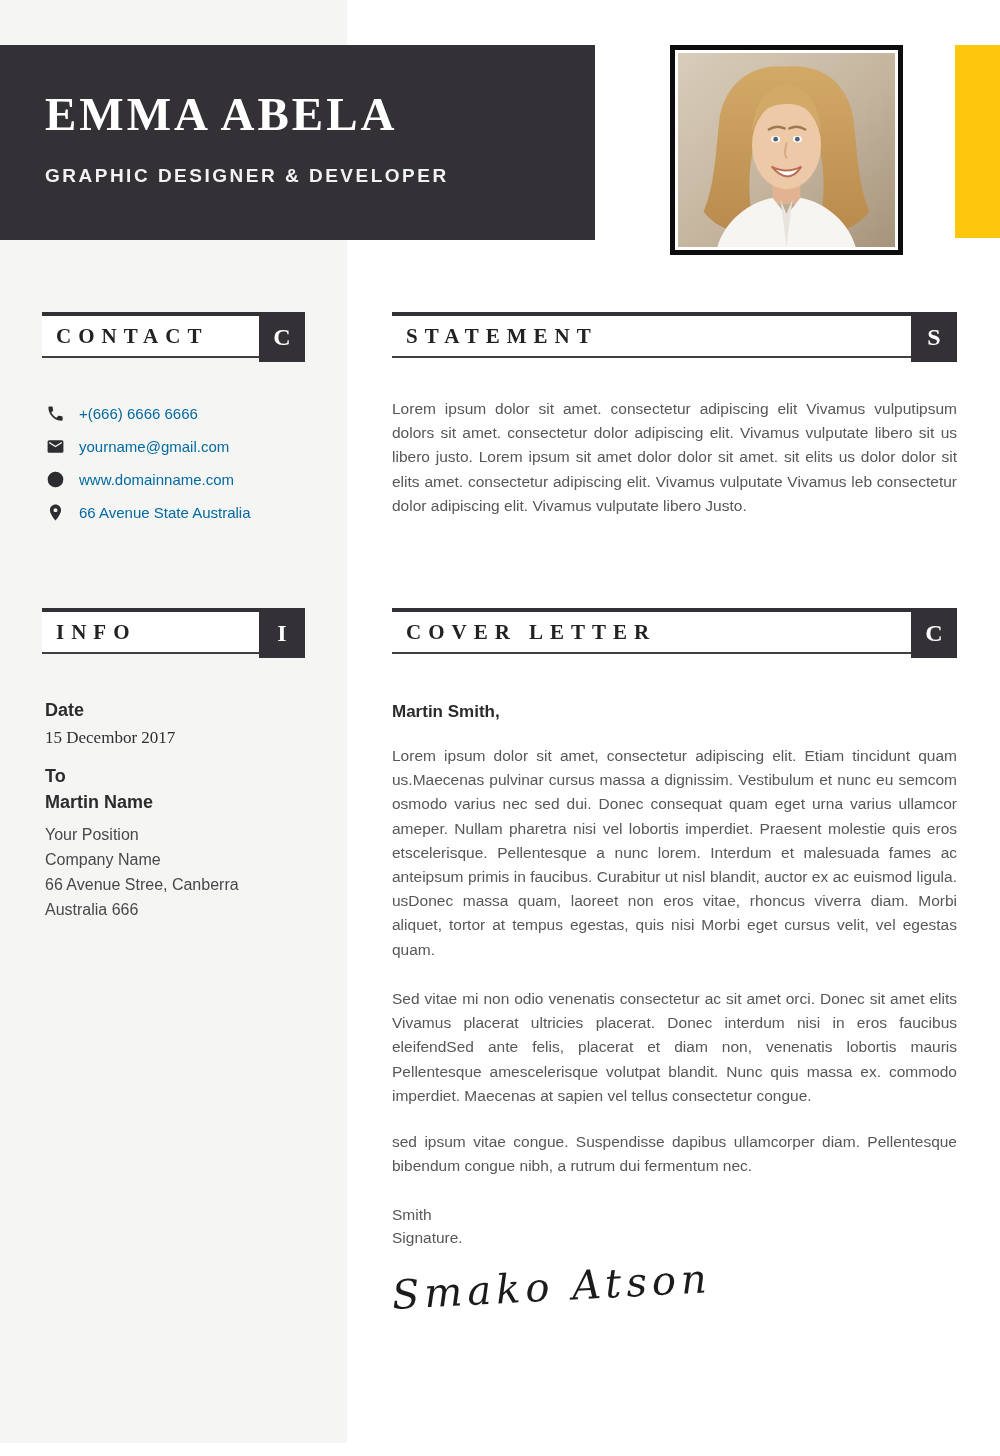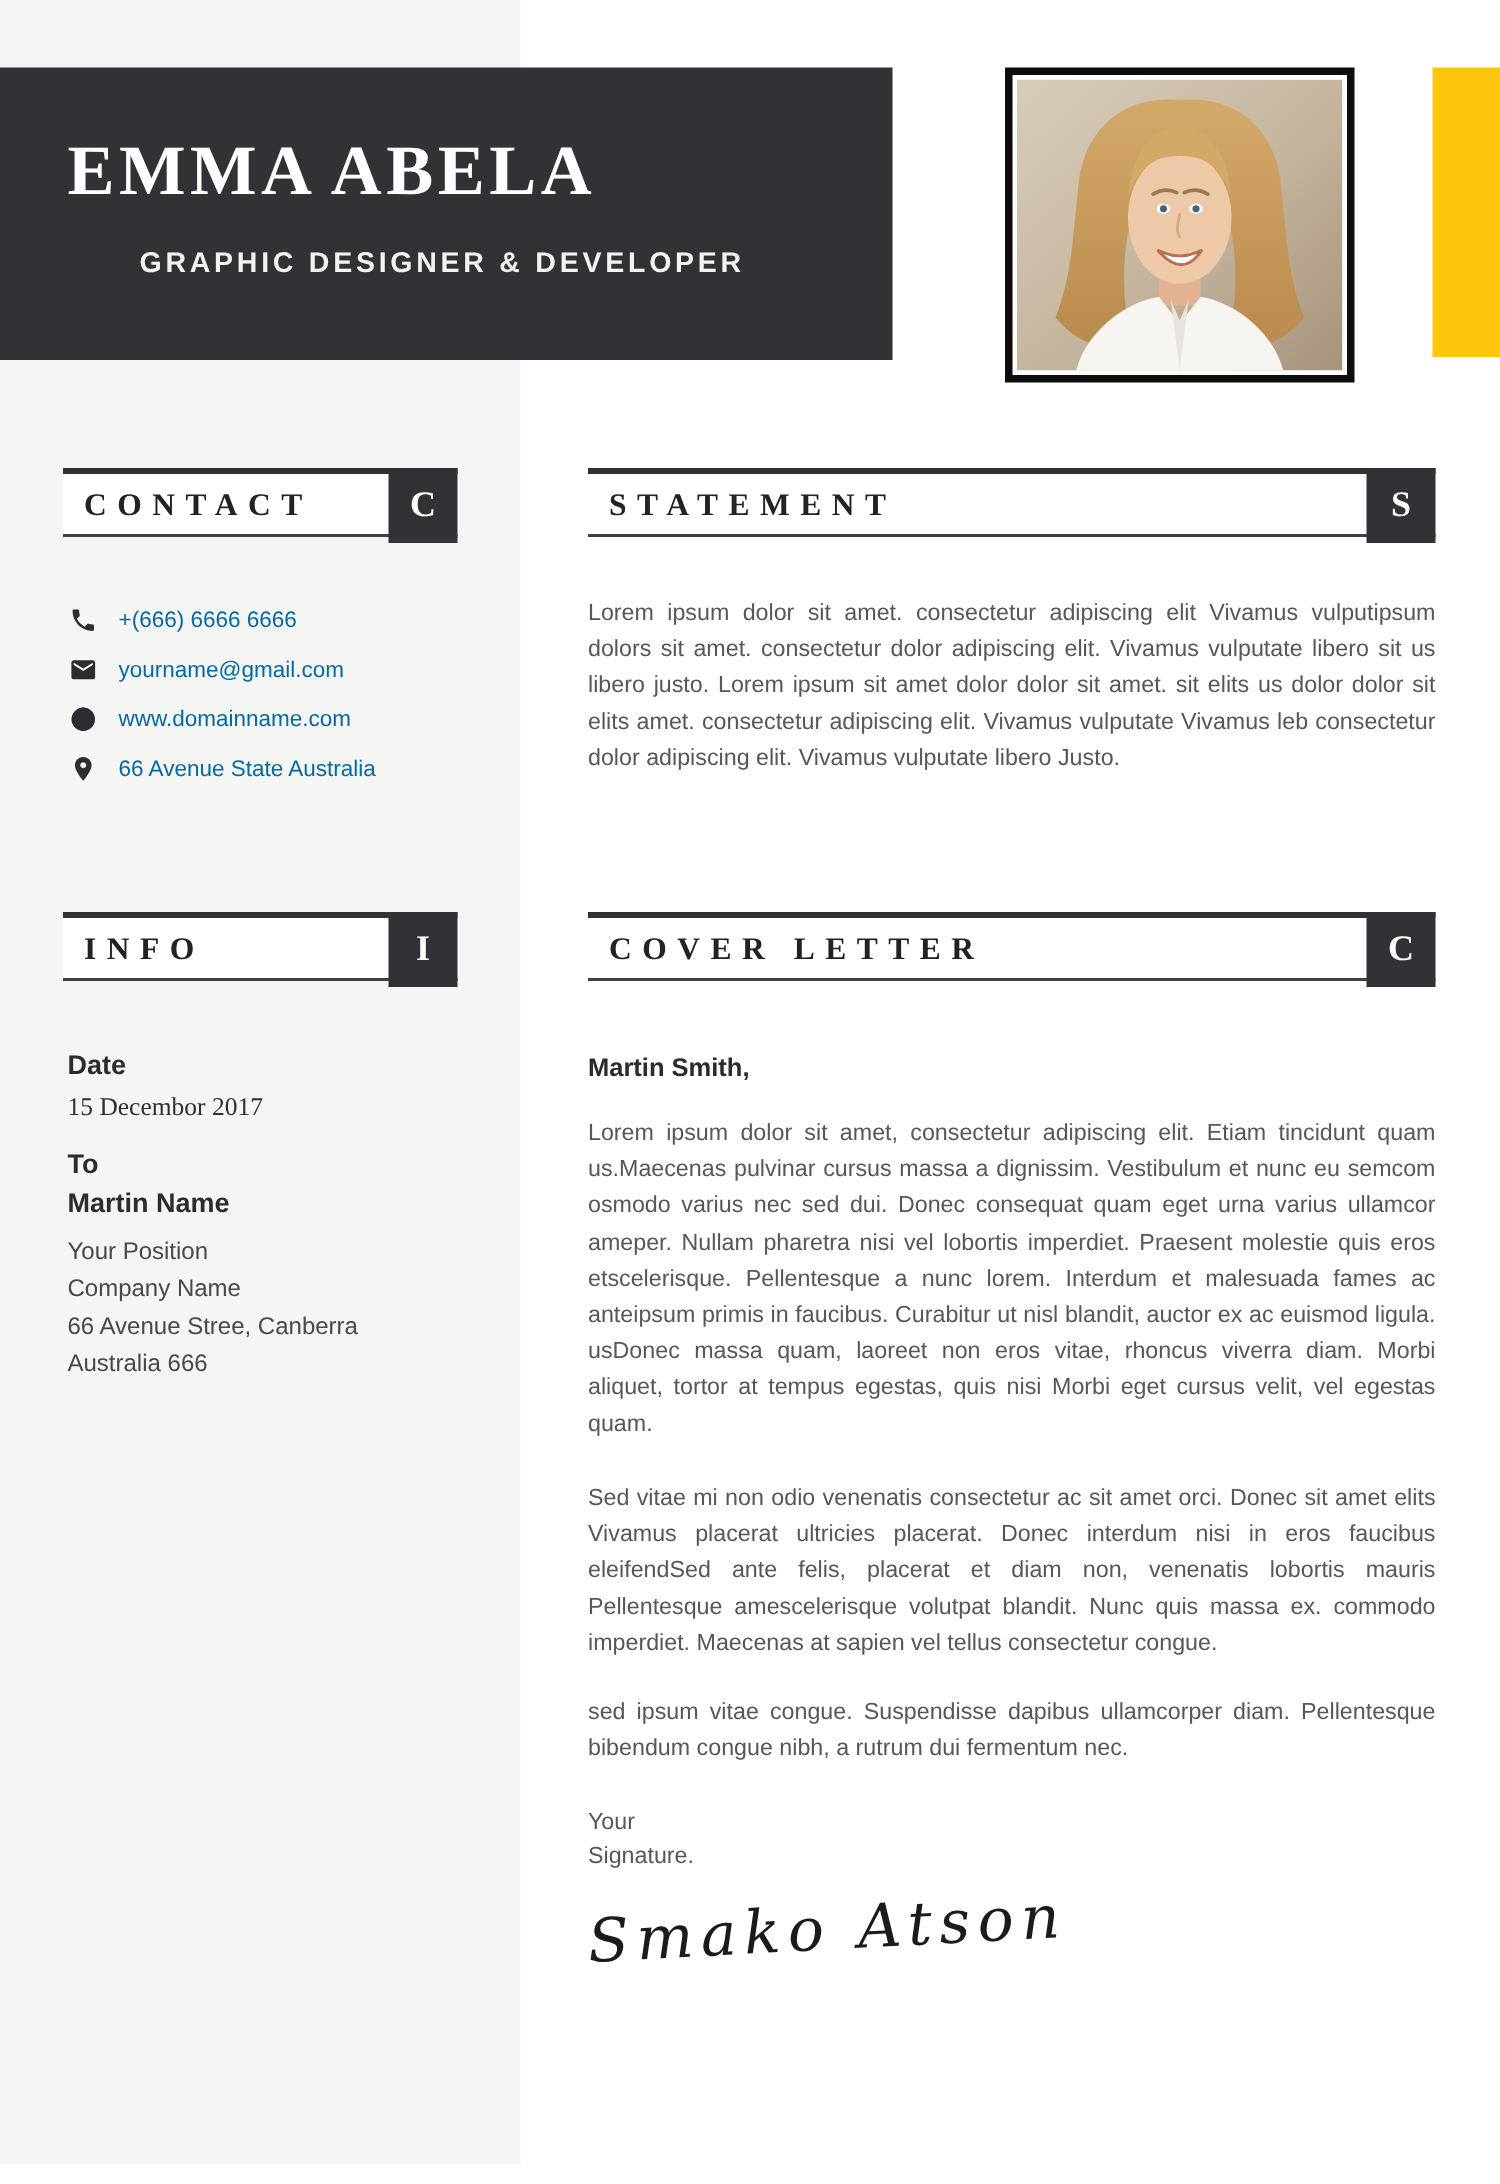--- a/index.html
+++ b/index.html
@@ -18,21 +18,20 @@
   }
   .header-name {
     position:absolute; left:45px; top:42px;
     font-family:"Liberation Serif", serif; font-weight:700;
     font-size:47px; letter-spacing:3px; color:#ffffff; white-space:nowrap;
   }
   .header-title {
     position:absolute; left:45px; top:120px;
     font-size:19px; font-weight:700; letter-spacing:2.5px; color:#f2f2f2;
     white-space:nowrap;
-    margin-left:48px;
   }
   .photo-frame {
     position:absolute; left:670px; top:45px; width:233px; height:210px;
     background:#ffffff; border:5px solid #0d0d0d; box-sizing:border-box; padding:3px;
   }
   .photo-frame svg { display:block; width:100%; height:100%; }
   .yellow-bar {
     position:absolute; left:955px; top:45px; width:45px; height:193px;
     background:#fdc70d;
   }
@@ -215,19 +214,19 @@
     <div class="sec-badge">C</div>
   </div>
 
   <div class="salutation">Martin Smith,</div>
 
   <div class="body-text" style="top:744px;">Lorem ipsum dolor sit amet, consectetur adipiscing elit. Etiam tincidunt quam us.Maecenas pulvinar cursus massa a dignissim. Vestibulum et nunc eu semcom osmodo varius nec sed dui. Donec consequat quam eget urna varius ullamcor ameper. Nullam pharetra nisi vel lobortis imperdiet. Praesent molestie quis eros etscelerisque. Pellentesque a nunc lorem. Interdum et malesuada fames ac anteipsum primis in faucibus. Curabitur ut nisl blandit, auctor ex ac euismod ligula. usDonec massa quam, laoreet non eros vitae, rhoncus viverra diam. Morbi aliquet, tortor at tempus egestas, quis nisi Morbi eget cursus velit, vel egestas quam.</div>
   <div class="body-text" style="top:987px;">Sed vitae mi non odio venenatis consectetur ac sit amet orci. Donec sit amet elits Vivamus placerat ultricies placerat. Donec interdum nisi in eros faucibus eleifendSed ante felis, placerat et diam non, venenatis lobortis mauris Pellentesque amescelerisque volutpat blandit. Nunc quis massa ex. commodo imperdiet. Maecenas at sapien vel tellus consectetur congue.</div>
   <div class="body-text" style="top:1130px;">sed ipsum vitae congue. Suspendisse dapibus ullamcorper diam. Pellentesque bibendum congue nibh, a rutrum dui fermentum nec.</div>
 
   <div class="closing">
-    <div>Your</div>
+    <div>Smith</div>
     <div>Signature.</div>
   </div>
 
   <div class="signature-script">Smako Atson</div>
 
 </div>
 
 </body></html>

